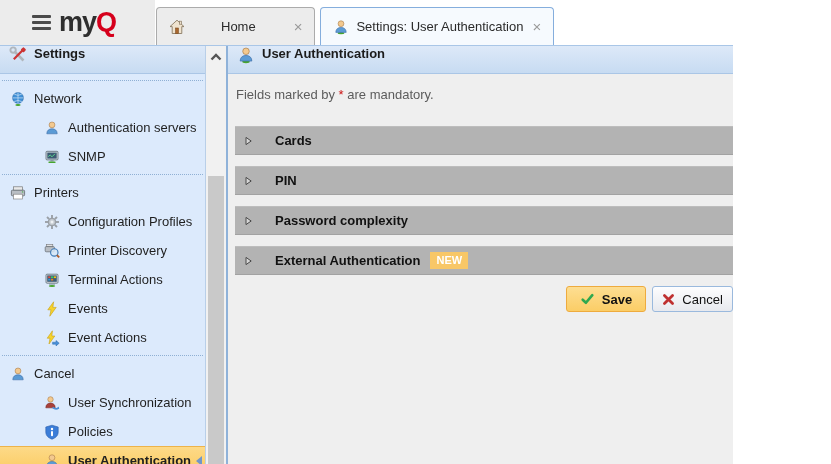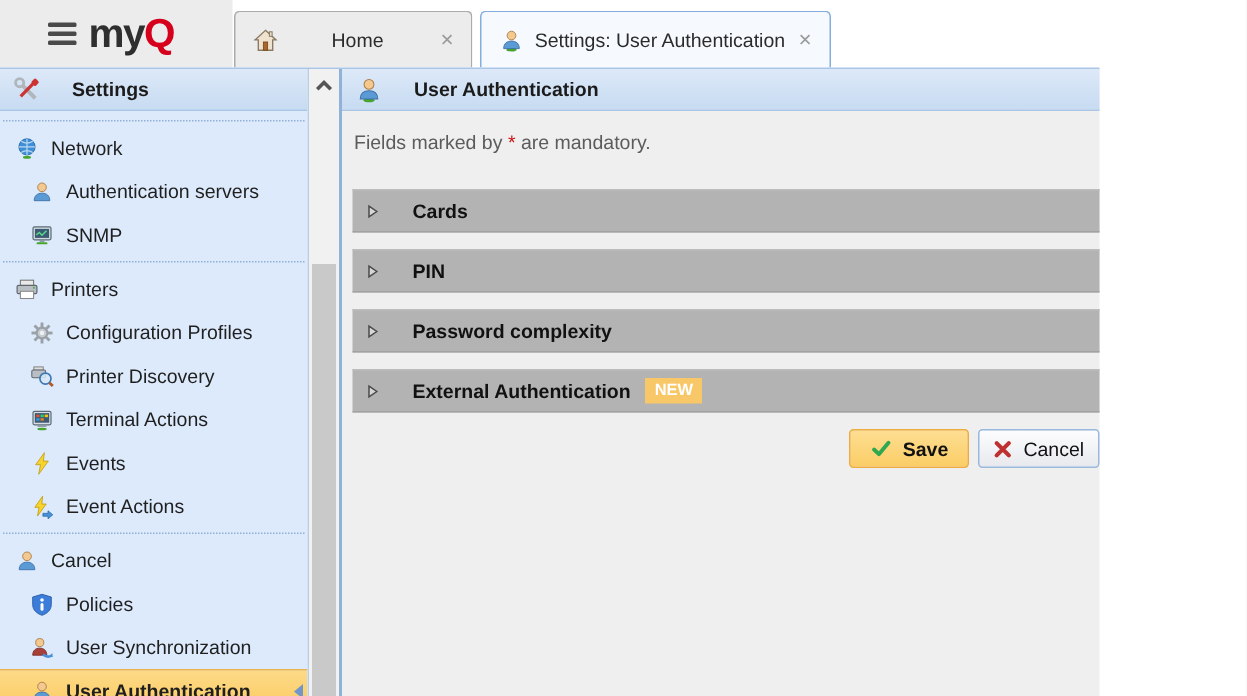--- a/index.html
+++ b/index.html
@@ -23,26 +23,26 @@
          border-radius:4px 4px 0 0; cursor:pointer; }
   .tab.home { margin-left:1px; background:#ececec; border:1px solid #ababab; border-bottom:none;gap:36px; }
   .tab.active { margin-left:5px; background:#f6fafe; border:1px solid #85aedd; border-bottom:none; }
   .tab .label { white-space:nowrap; color:#2b2b2b; }
   .tab .close { color:#9a9a9a; font-size:15px; line-height:1; padding:0 2px; }
 
   
   .bodyrow { flex:1; display:flex; min-height:0; border-top:1px solid #a9c6e7; }
 
   .sidebar { width:205px; background:#dceafc; display:flex; flex-direction:column; }
-  .panel-header { height:28px; flex:0 0 28px; display:flex; align-items:center; gap:21px;
+  .panel-header { height:28px; flex:0 0 28px; display:flex; gap:7px;
     padding-left:9px; font-weight:bold; color:#1b1b1b;
     background:linear-gradient(#dde9f8,#c7dbf2); border-bottom:1px solid #aac6e6; }
   .side-list { flex:1; padding-top:3px; overflow:hidden; }
   .side-item { height:29px; display:flex; align-items:center; gap:8px; padding-left:10px; cursor:pointer; position:relative; }
-  .side-item.child { padding-left:20px; }
+  .side-item.child { padding-left:44px; }
   .side-item .label { color:#1f1f1f; }
   .side-item.selected {
     background:linear-gradient(#fdda88,#fbca5f);
     border-top:1px solid #edb34a; border-bottom:1px solid #edb34a; }
   .side-item.selected .label { font-weight:bold; }
   .side-sep { border-top:1px dotted #8fb0d4; margin:3px 2px; }
   .sel-arrow { position:absolute; right:2px; top:8px; }
 
   .scrollcol { width:23px; background:#f1f1f1; border-left:1px solid #b9cfe8;
     border-right:2px solid #8fb2d9; position:relative; }
@@ -254,38 +254,38 @@
                 <path d="M2.8 13.8 c0-3.4 2.2-5 5.2-5 s5.2 1.6 5.2 5 z" fill="#5b9bd5" stroke="#3f6fa8" stroke-width="0.6"></path>
                 <circle cx="8" cy="4.9" r="2.9" fill="#f3c98f" stroke="#a97c48" stroke-width="0.6"></circle>
               </svg>
           </span>
           <span class="label">Cancel</span>
         </div>
 
         <div class="side-item child">
           <span class="icon16">
             <svg viewBox="0 0 16 16">
-                <path d="M8 1.2 L14.2 3 V8 C14.2 11.8 11.4 14 8 15.2 C4.6 14 1.8 11.8 1.8 8 V3 Z" fill="#3b7dd8" stroke="#2a5ca8" stroke-width="0.6"></path>
-                <circle cx="8" cy="5" r="1.2" fill="#fff"></circle>
-                <rect x="7" y="7" width="2" height="5.2" rx="1" fill="#fff"></rect>
-              </svg>
-          </span>
-          <span class="label">Policies</span>
-        </div>
-
-        <div class="side-item child">
-          <span class="icon16">
-            <svg viewBox="0 0 16 16">
                 <path d="M1.8 12.8 c0-3.2 2-4.7 4.7-4.7 s4.7 1.5 4.7 4.7 z" fill="#a8403a" stroke="#7d2c28" stroke-width="0.6"></path>
                 <circle cx="6.5" cy="4.4" r="2.7" fill="#f3c98f" stroke="#a97c48" stroke-width="0.6"></circle>
                 <path d="M8.6 12.4 q3 2.4 6 0.6" stroke="#4a90d9" stroke-width="1.7" fill="none"></path>
                 <path d="M14.8 11.4 l0.4 2.6 -2.6-0.3 Z" fill="#4a90d9"></path>
               </svg>
           </span>
           <span class="label">User Synchronization</span>
+        </div>
+
+        <div class="side-item child">
+          <span class="icon16">
+            <svg viewBox="0 0 16 16">
+                <path d="M8 1.2 L14.2 3 V8 C14.2 11.8 11.4 14 8 15.2 C4.6 14 1.8 11.8 1.8 8 V3 Z" fill="#3b7dd8" stroke="#2a5ca8" stroke-width="0.6"></path>
+                <circle cx="8" cy="5" r="1.2" fill="#fff"></circle>
+                <rect x="7" y="7" width="2" height="5.2" rx="1" fill="#fff"></rect>
+              </svg>
+          </span>
+          <span class="label">Policies</span>
         </div>
 
         <div class="side-item child selected">
           <span class="icon16">
             <svg viewBox="0 0 16 16">
                 <ellipse cx="8" cy="14.1" rx="3.4" ry="1.2" fill="#47a52e"></ellipse>
                 <path d="M2.8 13.4 c0-3.4 2.2-5 5.2-5 s5.2 1.6 5.2 5 z" fill="#5b9bd5" stroke="#3f6fa8" stroke-width="0.6"></path>
                 <circle cx="8" cy="4.7" r="2.9" fill="#f3c98f" stroke="#a97c48" stroke-width="0.6"></circle>
               </svg>
           </span>

